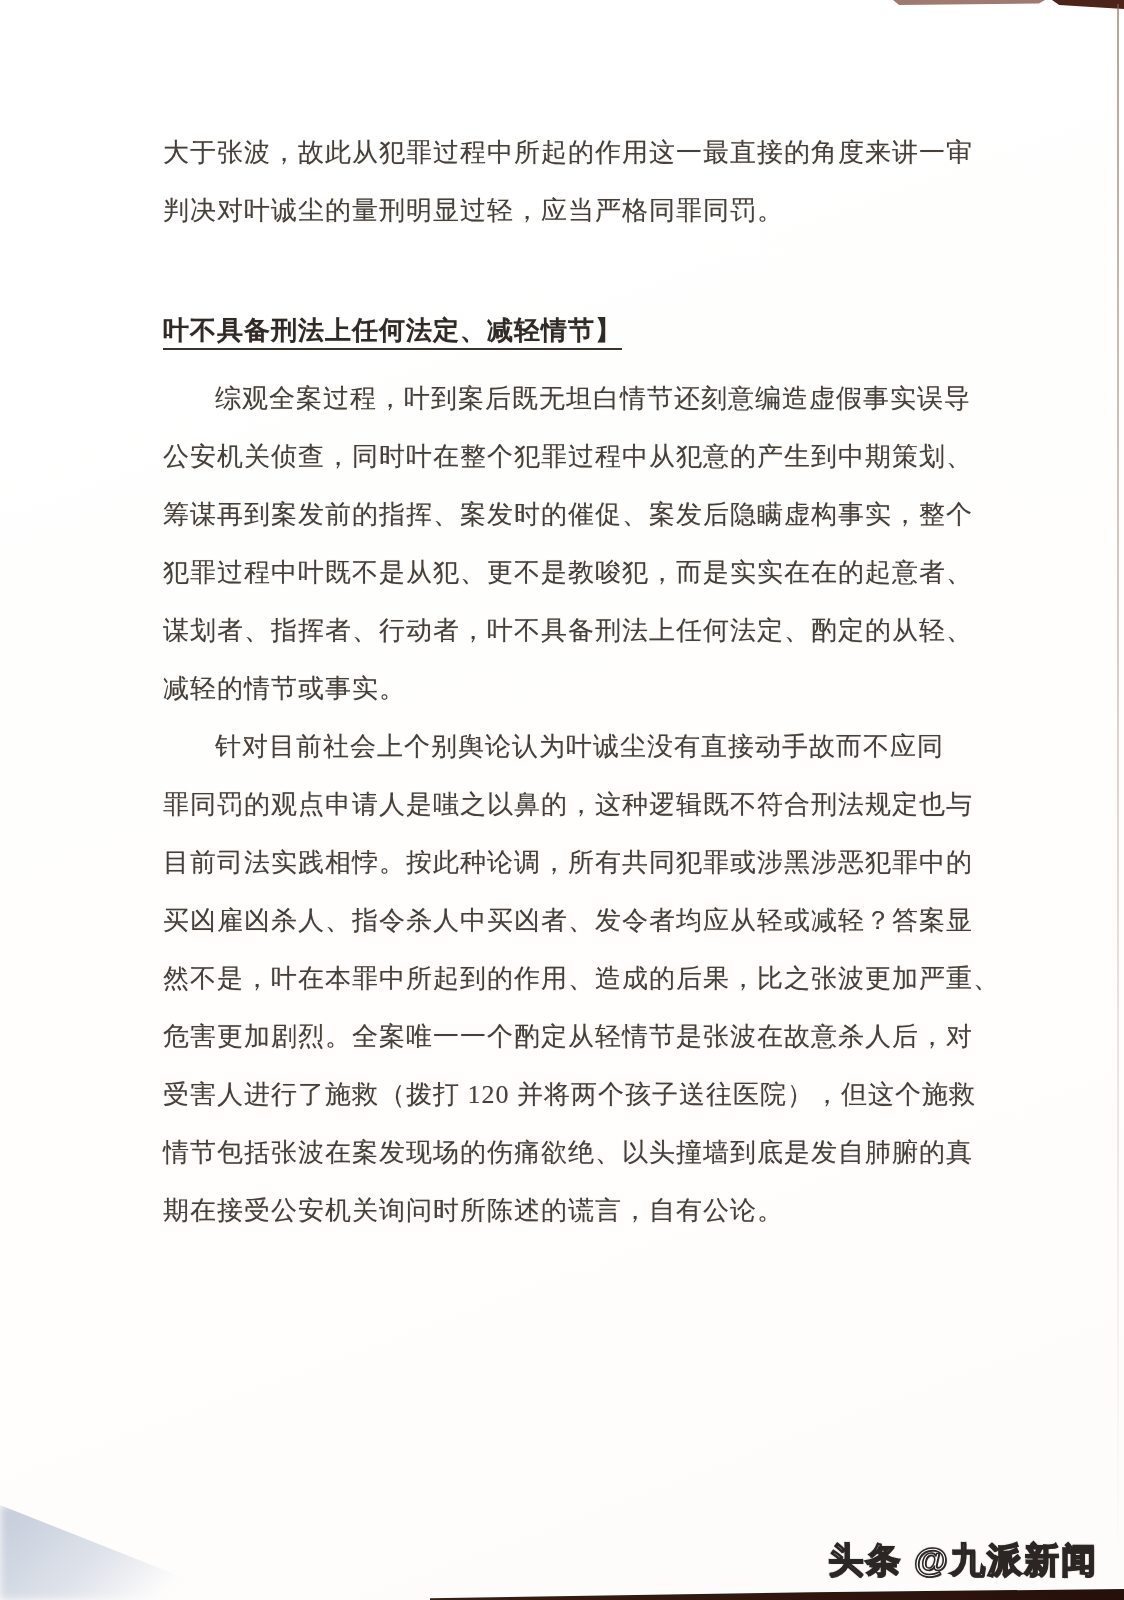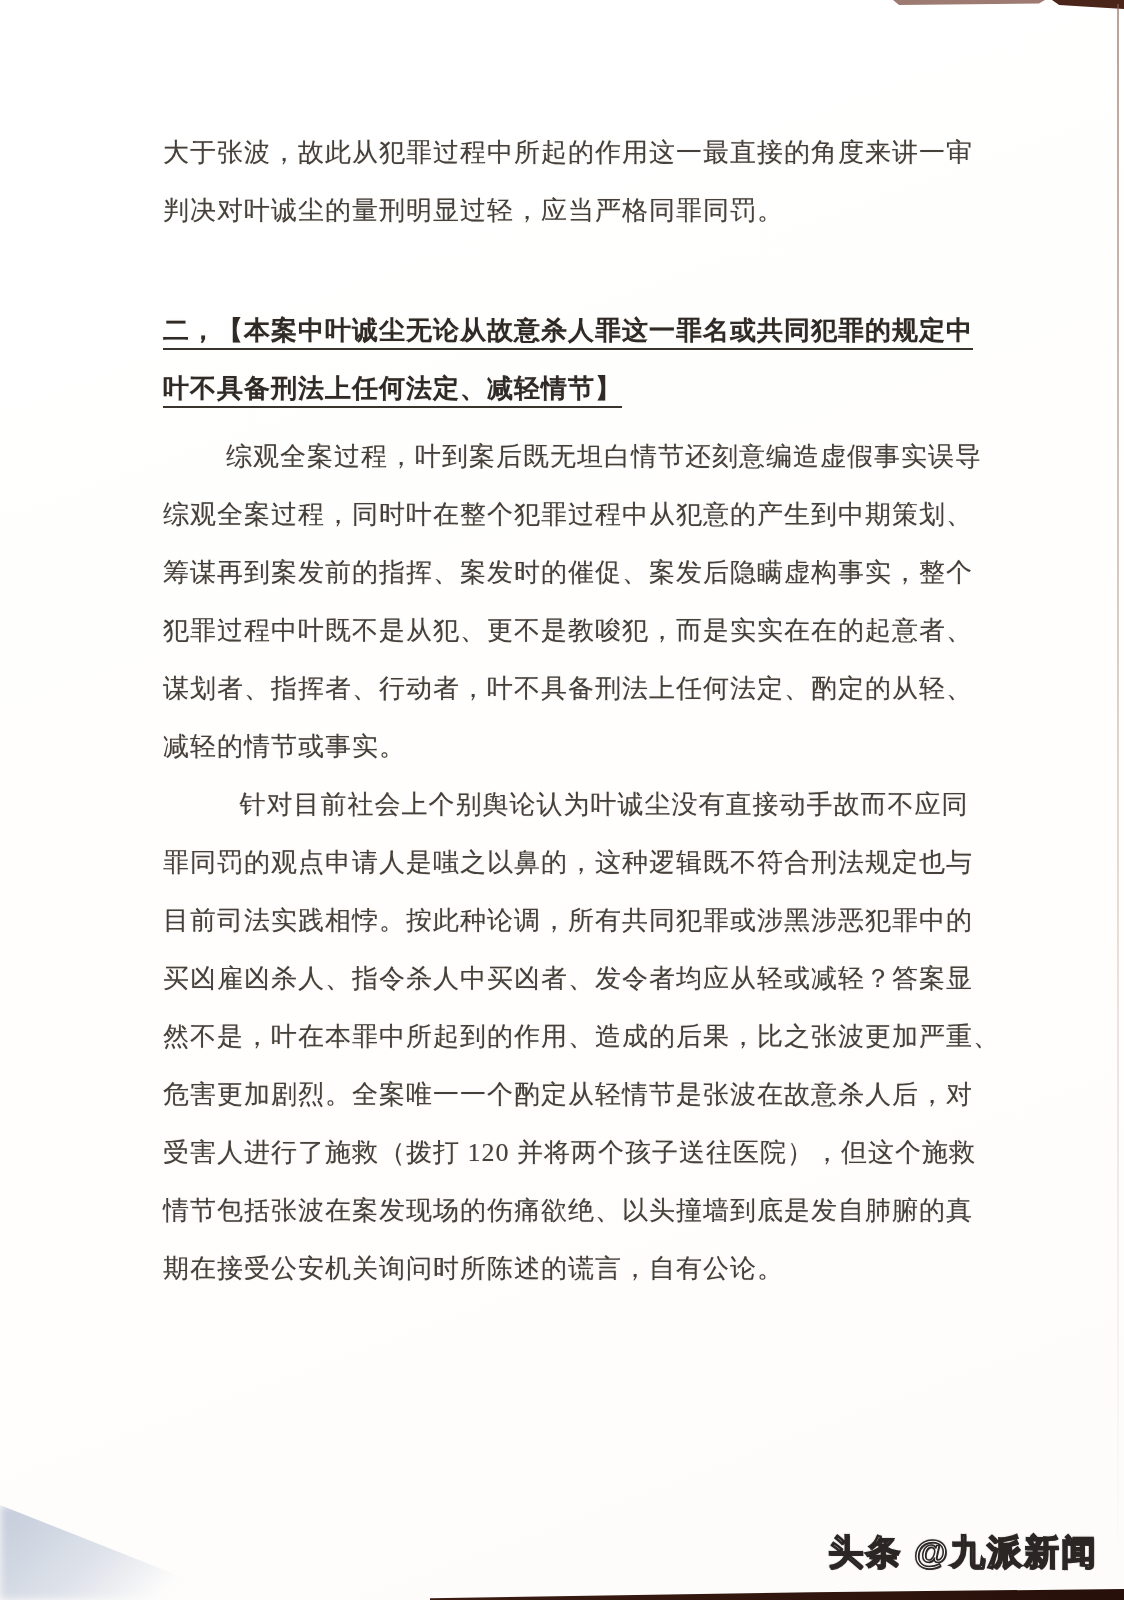--- a/index.html
+++ b/index.html
@@ -23,25 +23,25 @@
   .line{white-space:nowrap;}
   .para{margin:0;}
   .para.heading{margin-top:62px;font-weight:bold;color:#2f2a25;}
   .para.heading .line span{
     text-decoration:underline;
     text-decoration-thickness:2px;
     text-underline-offset:9px;
     text-decoration-color:#3a342e;
   }
   .para.p1{margin-top:10px;}
-  .indent{text-indent:2em;text-align:center;}
+  .indent{text-indent:2em;}
 
   
   .watermark{
-    position:absolute;right:26px;bottom:24px;
+    position:absolute;right:26px;bottom:16px;
     font-family:"Liberation Sans","DejaVu Sans",sans-serif;
     font-size:35px;font-weight:bold;letter-spacing:2px;
     color:#ffffff;
     -webkit-text-stroke:1.5px #2b2623;
     text-shadow:0 0 2px rgba(40,30,25,.8),1px 1px 0 rgba(40,30,25,.9);
     white-space:nowrap;
   }
 
   
   .edge-top-strip-1{
@@ -80,27 +80,26 @@
 <div class="page">
 
   <div class="doc">
 
     <div class="para">
       <div class="line">大于张波，故此从犯罪过程中所起的作用这一最直接的角度来讲一审</div>
       <div class="line">判决对叶诚尘的量刑明显过轻，应当严格同罪同罚。</div>
     </div>
 
     <div class="para heading">
-      <div class="line"><span>二，【本案中叶诚尘无论从故意杀人罪这一罪名或共同犯罪的规定中</span></div>
       <div class="line"><span>叶不具备刑法上任何法定、减轻情节】</span></div>
     </div>
 
     <div class="para p1">
       <div class="line indent">综观全案过程，叶到案后既无坦白情节还刻意编造虚假事实误导</div>
-      <div class="line">综观全案过程，同时叶在整个犯罪过程中从犯意的产生到中期策划、</div>
+      <div class="line">公安机关侦查，同时叶在整个犯罪过程中从犯意的产生到中期策划、</div>
       <div class="line">筹谋再到案发前的指挥、案发时的催促、案发后隐瞒虚构事实，整个</div>
       <div class="line">犯罪过程中叶既不是从犯、更不是教唆犯，而是实实在在的起意者、</div>
       <div class="line">谋划者、指挥者、行动者，叶不具备刑法上任何法定、酌定的从轻、</div>
       <div class="line">减轻的情节或事实。</div>
     </div>
 
     <div class="para">
       <div class="line indent">针对目前社会上个别舆论认为叶诚尘没有直接动手故而不应同</div>
       <div class="line">罪同罚的观点申请人是嗤之以鼻的，这种逻辑既不符合刑法规定也与</div>
       <div class="line">目前司法实践相悖。按此种论调，所有共同犯罪或涉黑涉恶犯罪中的</div>

